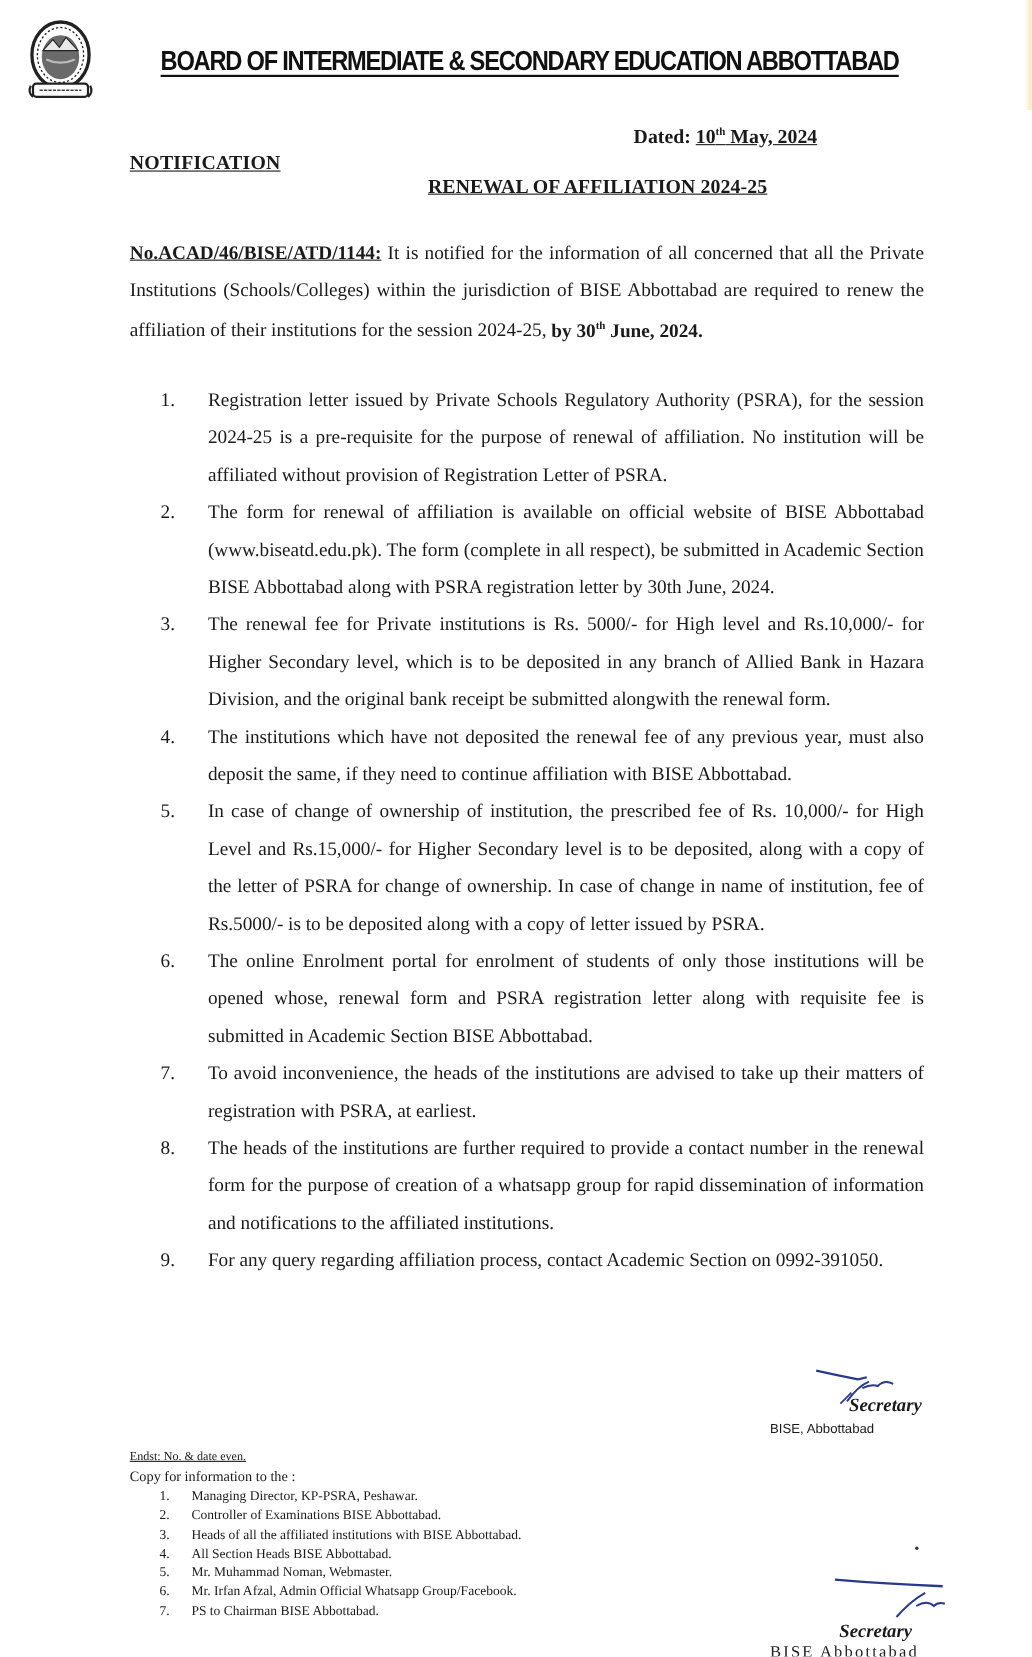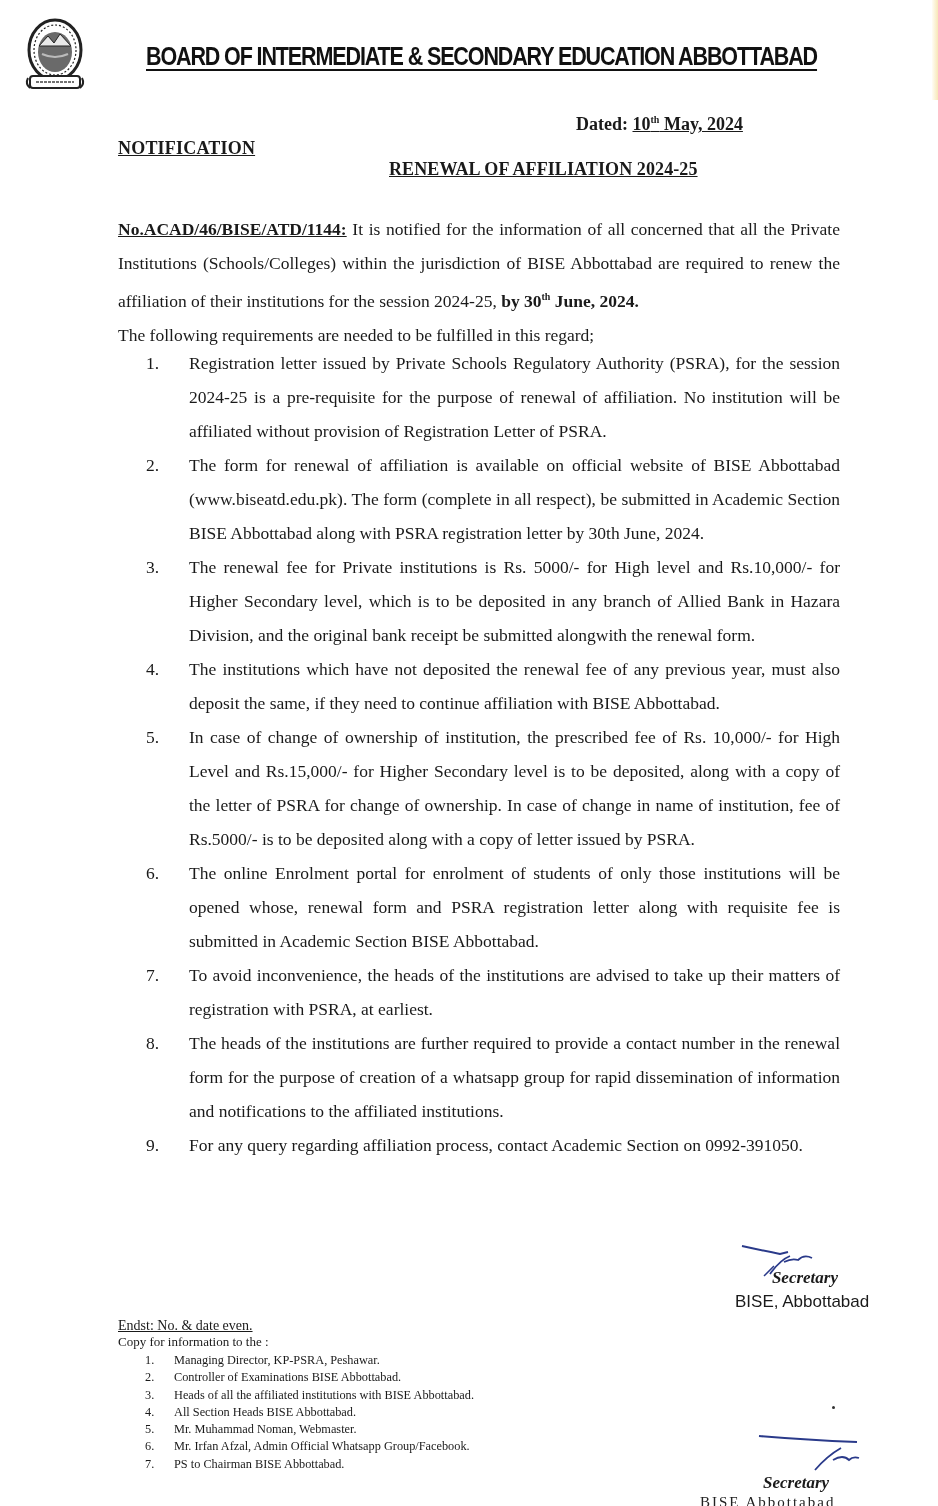--- a/index.html
+++ b/index.html
@@ -49,24 +49,24 @@
     }
     .req-item .num { width: 35px; flex: none; text-align: left; padding-left: 6px; box-sizing: border-box; }
     .req-item .txt { flex: 1; text-align: justify; margin-left: 14px; }
     .sig-scribble { position: absolute; left: 740px; top: 1240px; }
     .sig-title {
       position: absolute; right: 100px; top: 1268px; font-style: italic; font-weight: bold;
       font-size: 17px; white-space: nowrap;
     }
     .sig-org {
       position: absolute; left: 700px; top: 1292px; font-family: "Liberation Sans", sans-serif;
-      font-size: 17px; white-space: nowrap; margin-left: 35px;
+      font-size: 12px; white-space: nowrap;
     }
     .endst {
-      position: absolute; left: 118px; top: 1318px; font-size: 14px; text-decoration: underline;
+      position: absolute; left: 118px; top: 1318px; font-size: 11px; text-decoration: underline;
     }
     .copy-label { position: absolute; left: 118px; top: 1334px; font-size: 13px; }
     .copy-list { position: absolute; left: 145px; top: 1352px; margin: 0; padding: 0; list-style: none; }
     .copy-item { display: flex; font-size: 12.3px; line-height: 17.3px; }
     .copy-item .num { width: 29px; flex: none; }
     .dot { position: absolute; left: 832px; top: 1406px; width: 3px; height: 3px; background: #333; border-radius: 50%; }
     .sig2-scribble { position: absolute; left: 755px; top: 1430px; }
     .sig2-title {
       position: absolute; left: 763px; top: 1473px; font-style: italic; font-weight: bold; font-size: 17px;
     }
@@ -98,21 +98,20 @@
 <div class="dated">
   <span>Dated:</span>
   <span class="u"><span>10</span><sup>th</sup><span> May, 2024</span></span>
 </div>
 
 <div class="notification">NOTIFICATION</div>
 <div class="subject">RENEWAL OF AFFILIATION 2024-25</div>
 
 <div class="intro">
   <span class="ref">No.ACAD/46/BISE/ATD/1144:</span><span> It is notified for the information of all concerned that all the Private Institutions (Schools/Colleges) within the jurisdiction of BISE Abbottabad are required to renew the affiliation of their institutions for the session 2024-25, </span><span class="deadline"><span>by 30</span><sup>th</sup><span> June, 2024.</span></span>
-  <div>The following requirements are needed to be fulfilled in this regard;</div>
 </div>
 
 <ol class="req-list">
   <li class="req-item">
       <span class="num">1.</span>
       <span class="txt">Registration letter issued by Private Schools Regulatory Authority (PSRA), for the session 2024-25 is a pre-requisite for the purpose of renewal of affiliation. No institution will be affiliated without provision of Registration Letter of PSRA.</span>
     </li>
   <li class="req-item">
       <span class="num">2.</span>
       <span class="txt">The form for renewal of affiliation is available on official website of BISE Abbottabad (www.biseatd.edu.pk). The form (complete in all respect), be submitted in Academic Section BISE Abbottabad along with PSRA registration letter by 30th June, 2024.</span>

